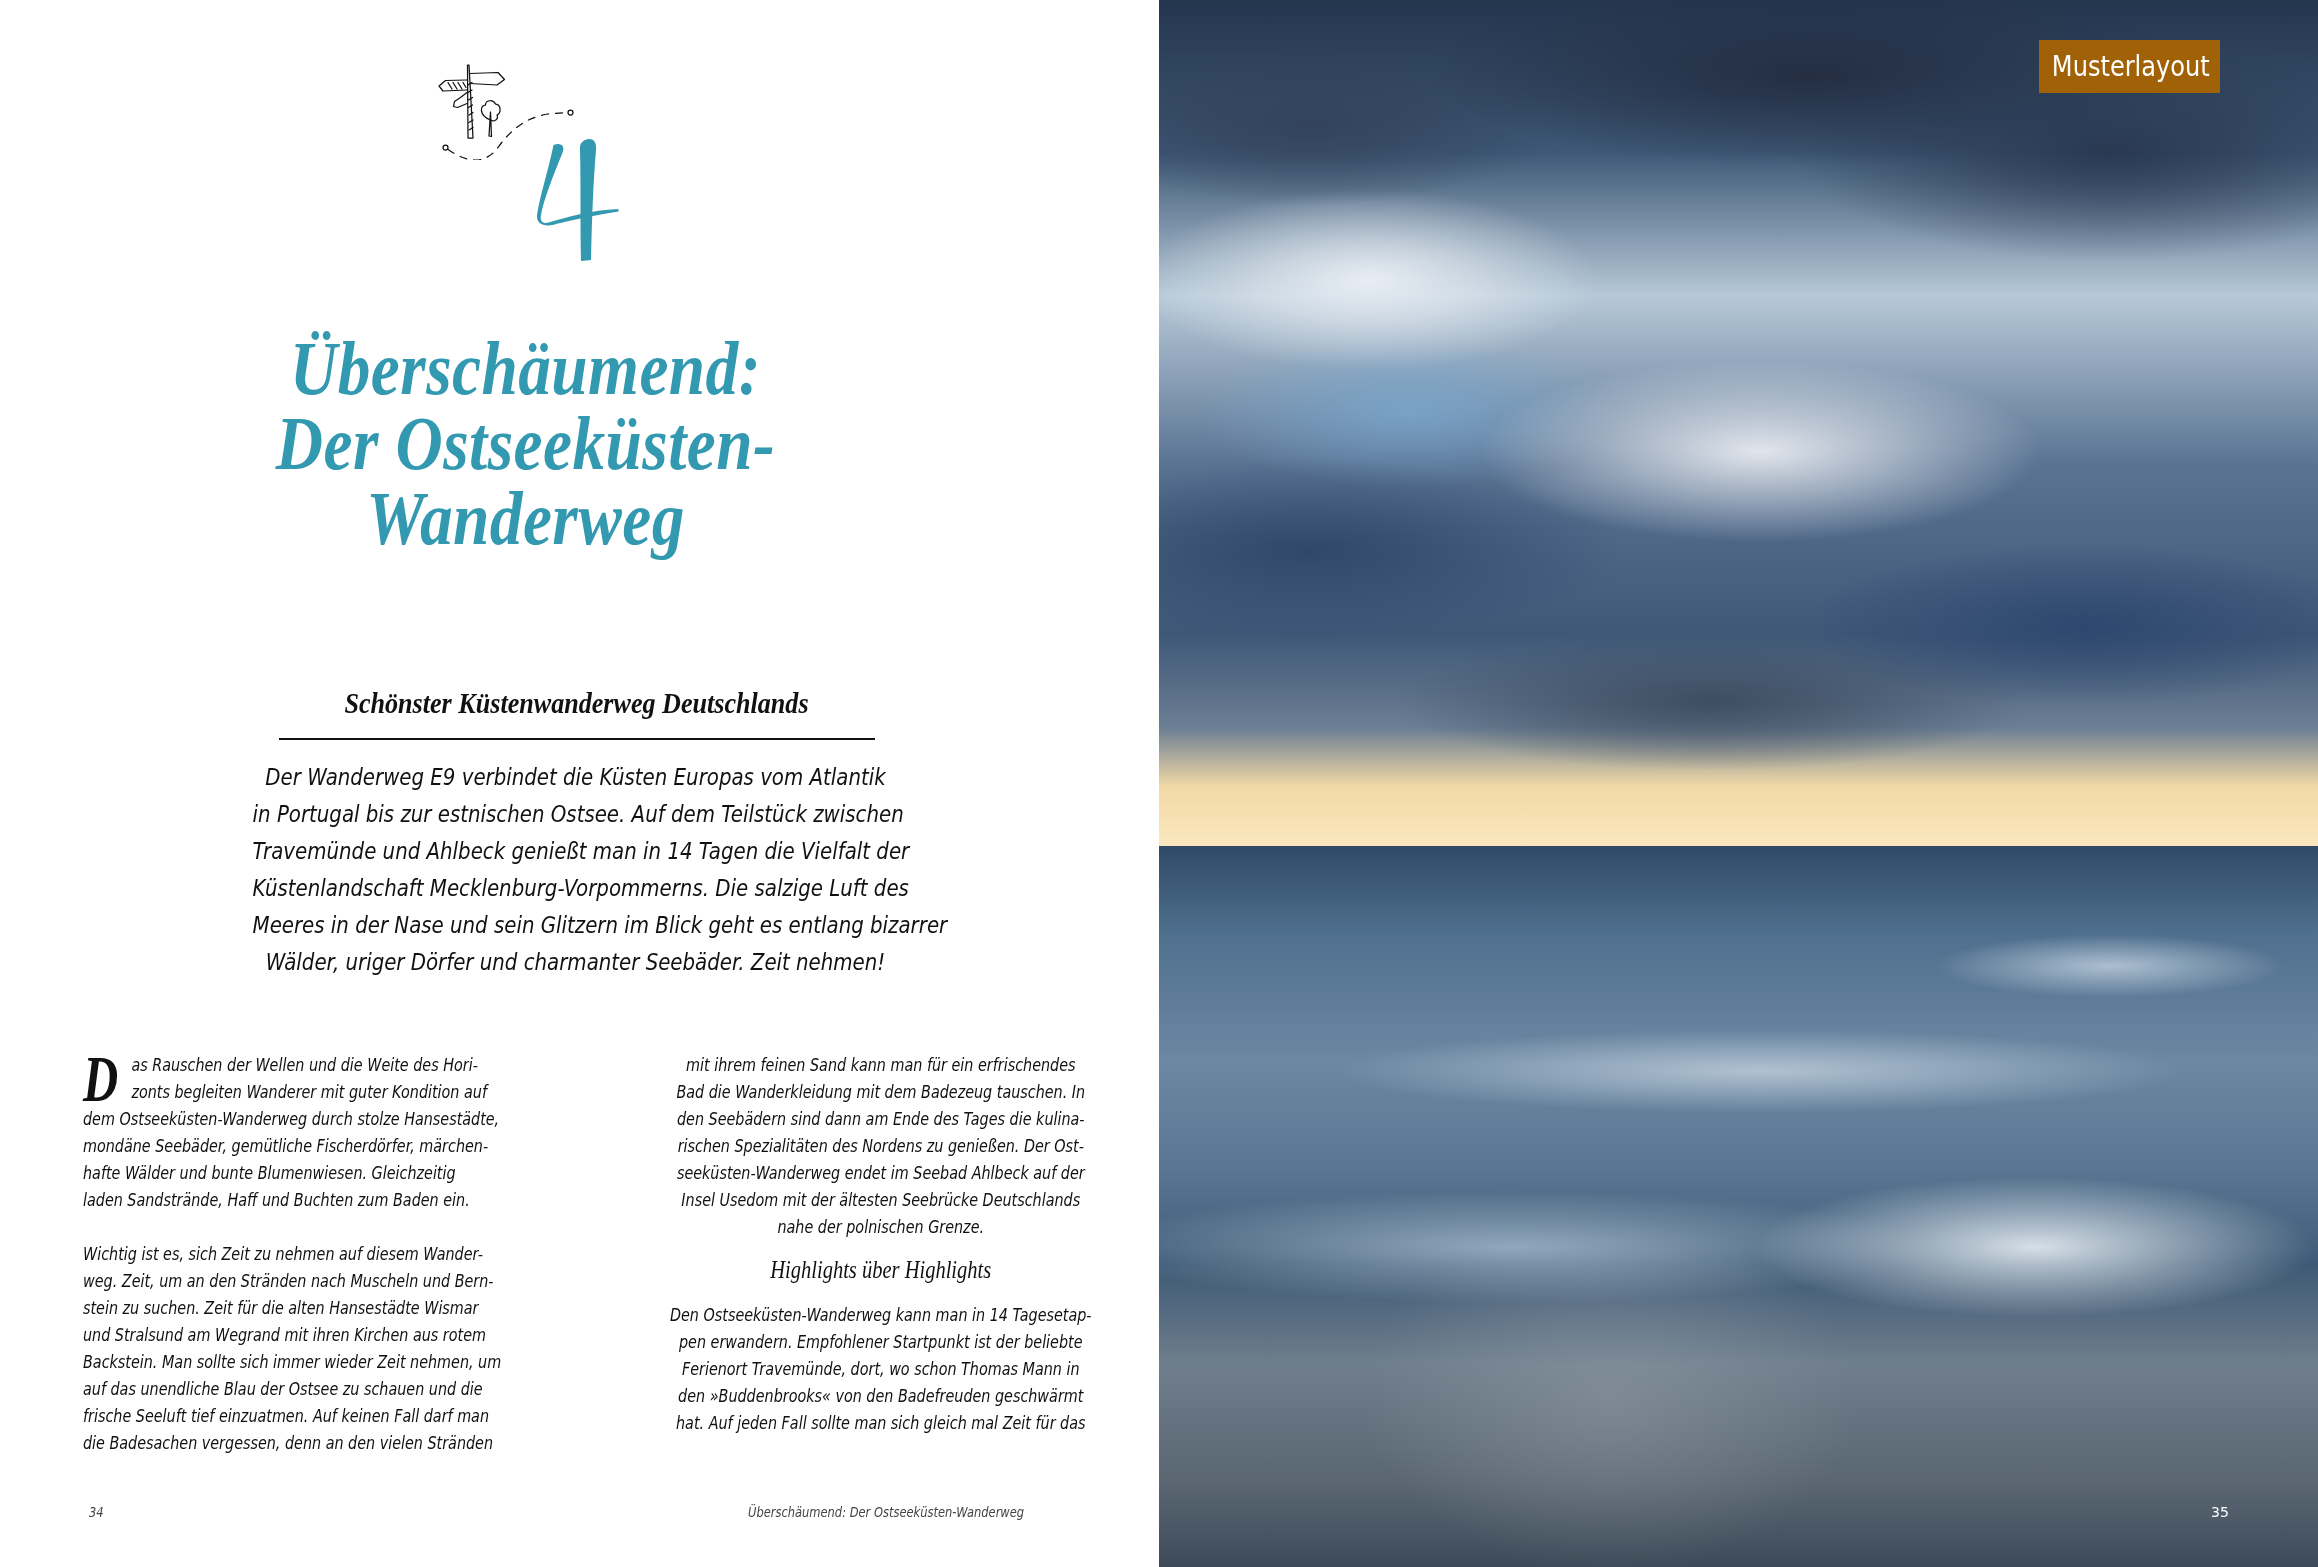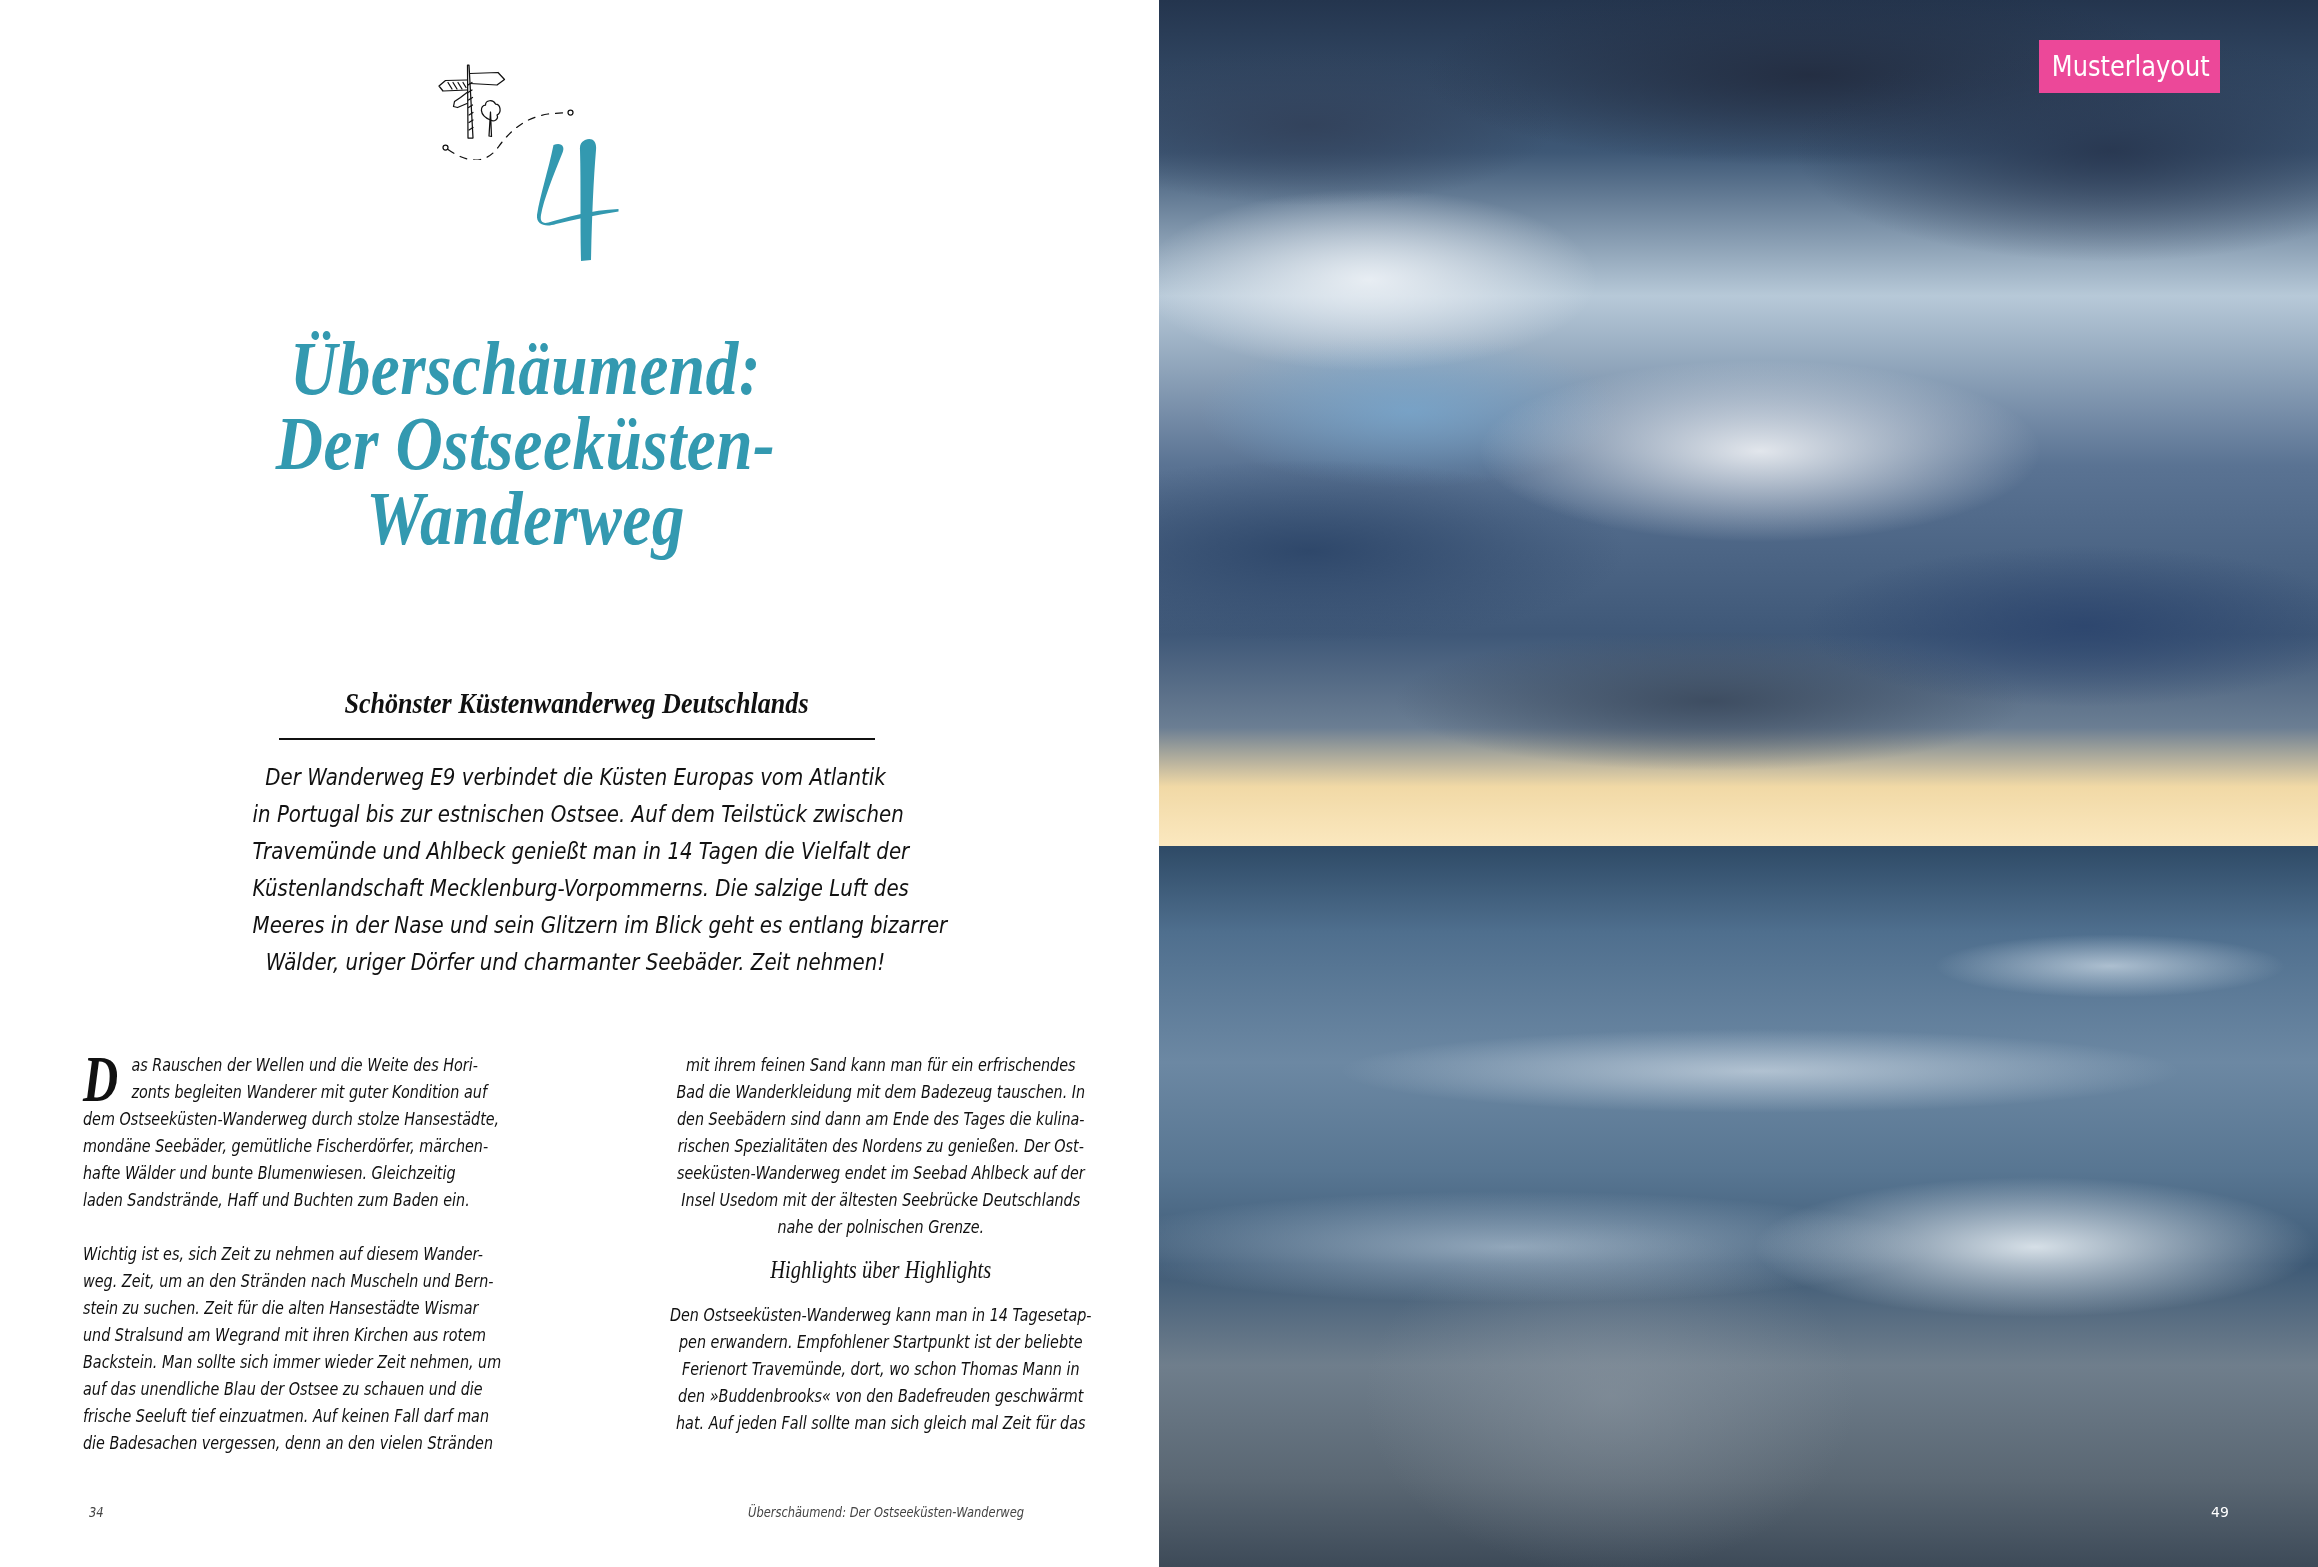--- a/index.html
+++ b/index.html
@@ -124,21 +124,21 @@
         radial-gradient(ellipse 601px 60px at 601px 225px, rgba(235,242,248,0.55), rgba(235,242,248,0) 70%),
         radial-gradient(ellipse 401px 100px at 876px 401px, rgba(240,246,250,0.85), rgba(240,246,250,0) 70%),
         radial-gradient(ellipse 601px 80px at 351px 401px, rgba(210,225,238,0.55), rgba(210,225,238,0) 70%),
         radial-gradient(ellipse 250px 45px at 951px 120px, rgba(230,240,248,0.6), rgba(230,240,248,0) 70%),
         radial-gradient(ellipse 351px 250px at 451px 551px, rgba(150,160,170,0.45), rgba(150,160,170,0) 70%),
         linear-gradient(to bottom, #2e4a66 0%, #4f6f8e 12%, #6c88a3 30%, #587692 45%, #3e5a76 58%, #6f7e8c 72%, #5a6773 88%, #3d4a58 100%);
     }
 
     .badge {
       position: absolute; left: 880px; top: 40px; width: 181px; height: 53px;
-      background: #ec4899;
+      background: #a16207;
       color: #ffffff;
       font-family: "DejaVu Sans", sans-serif;
       font-size: 28px; line-height: 53px; text-align: center;
     }
     .badge span { display: inline-block; transform: scaleX(0.86); }
 
     .caption {
       position: absolute; right: 43px; top: 115px; width: 451px;
       text-align: right; color: #ffffff;
       font-family: "DejaVu Sans", sans-serif;
@@ -256,16 +256,16 @@
     <div class="photo">
       <div class="sky"></div>
       <div class="sea"></div>
     </div>
 
     <div class="badge">
       <span>Musterlayout</span>
     </div>
 
 
-    <div class="folio-right">49</div>
+    <div class="folio-right">35</div>
   </div>
 </div>
 
 
 </body></html>

